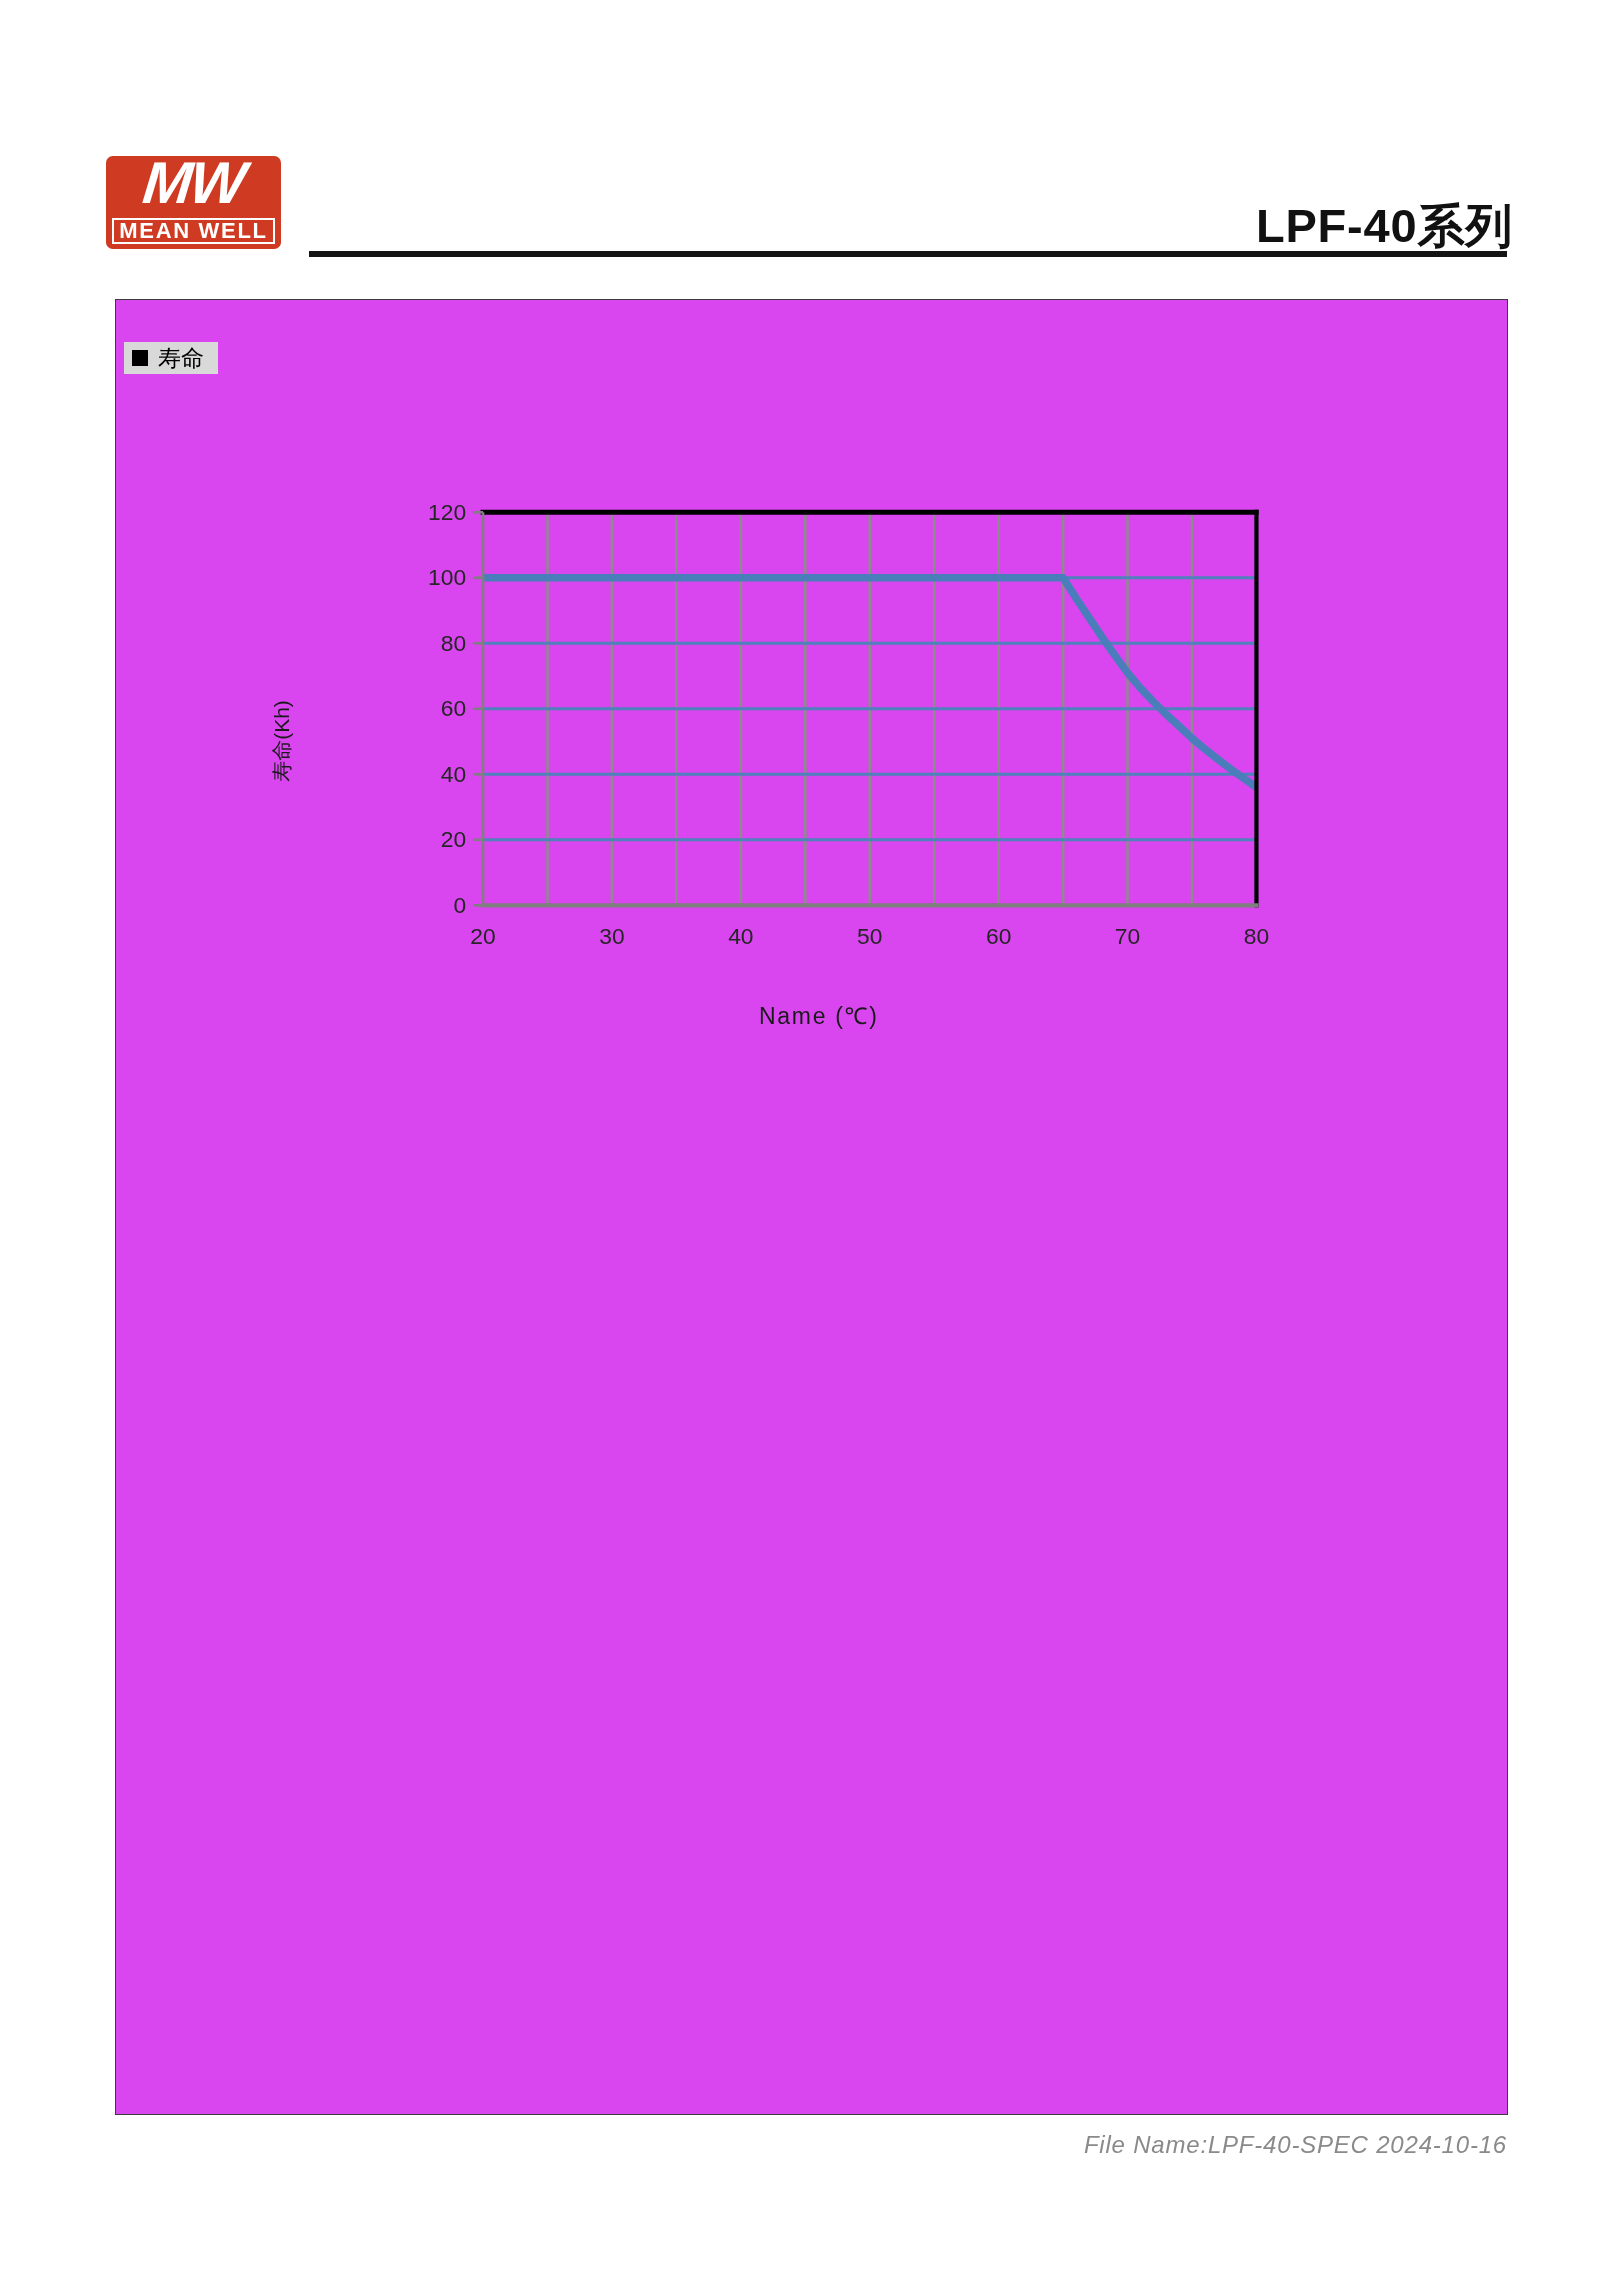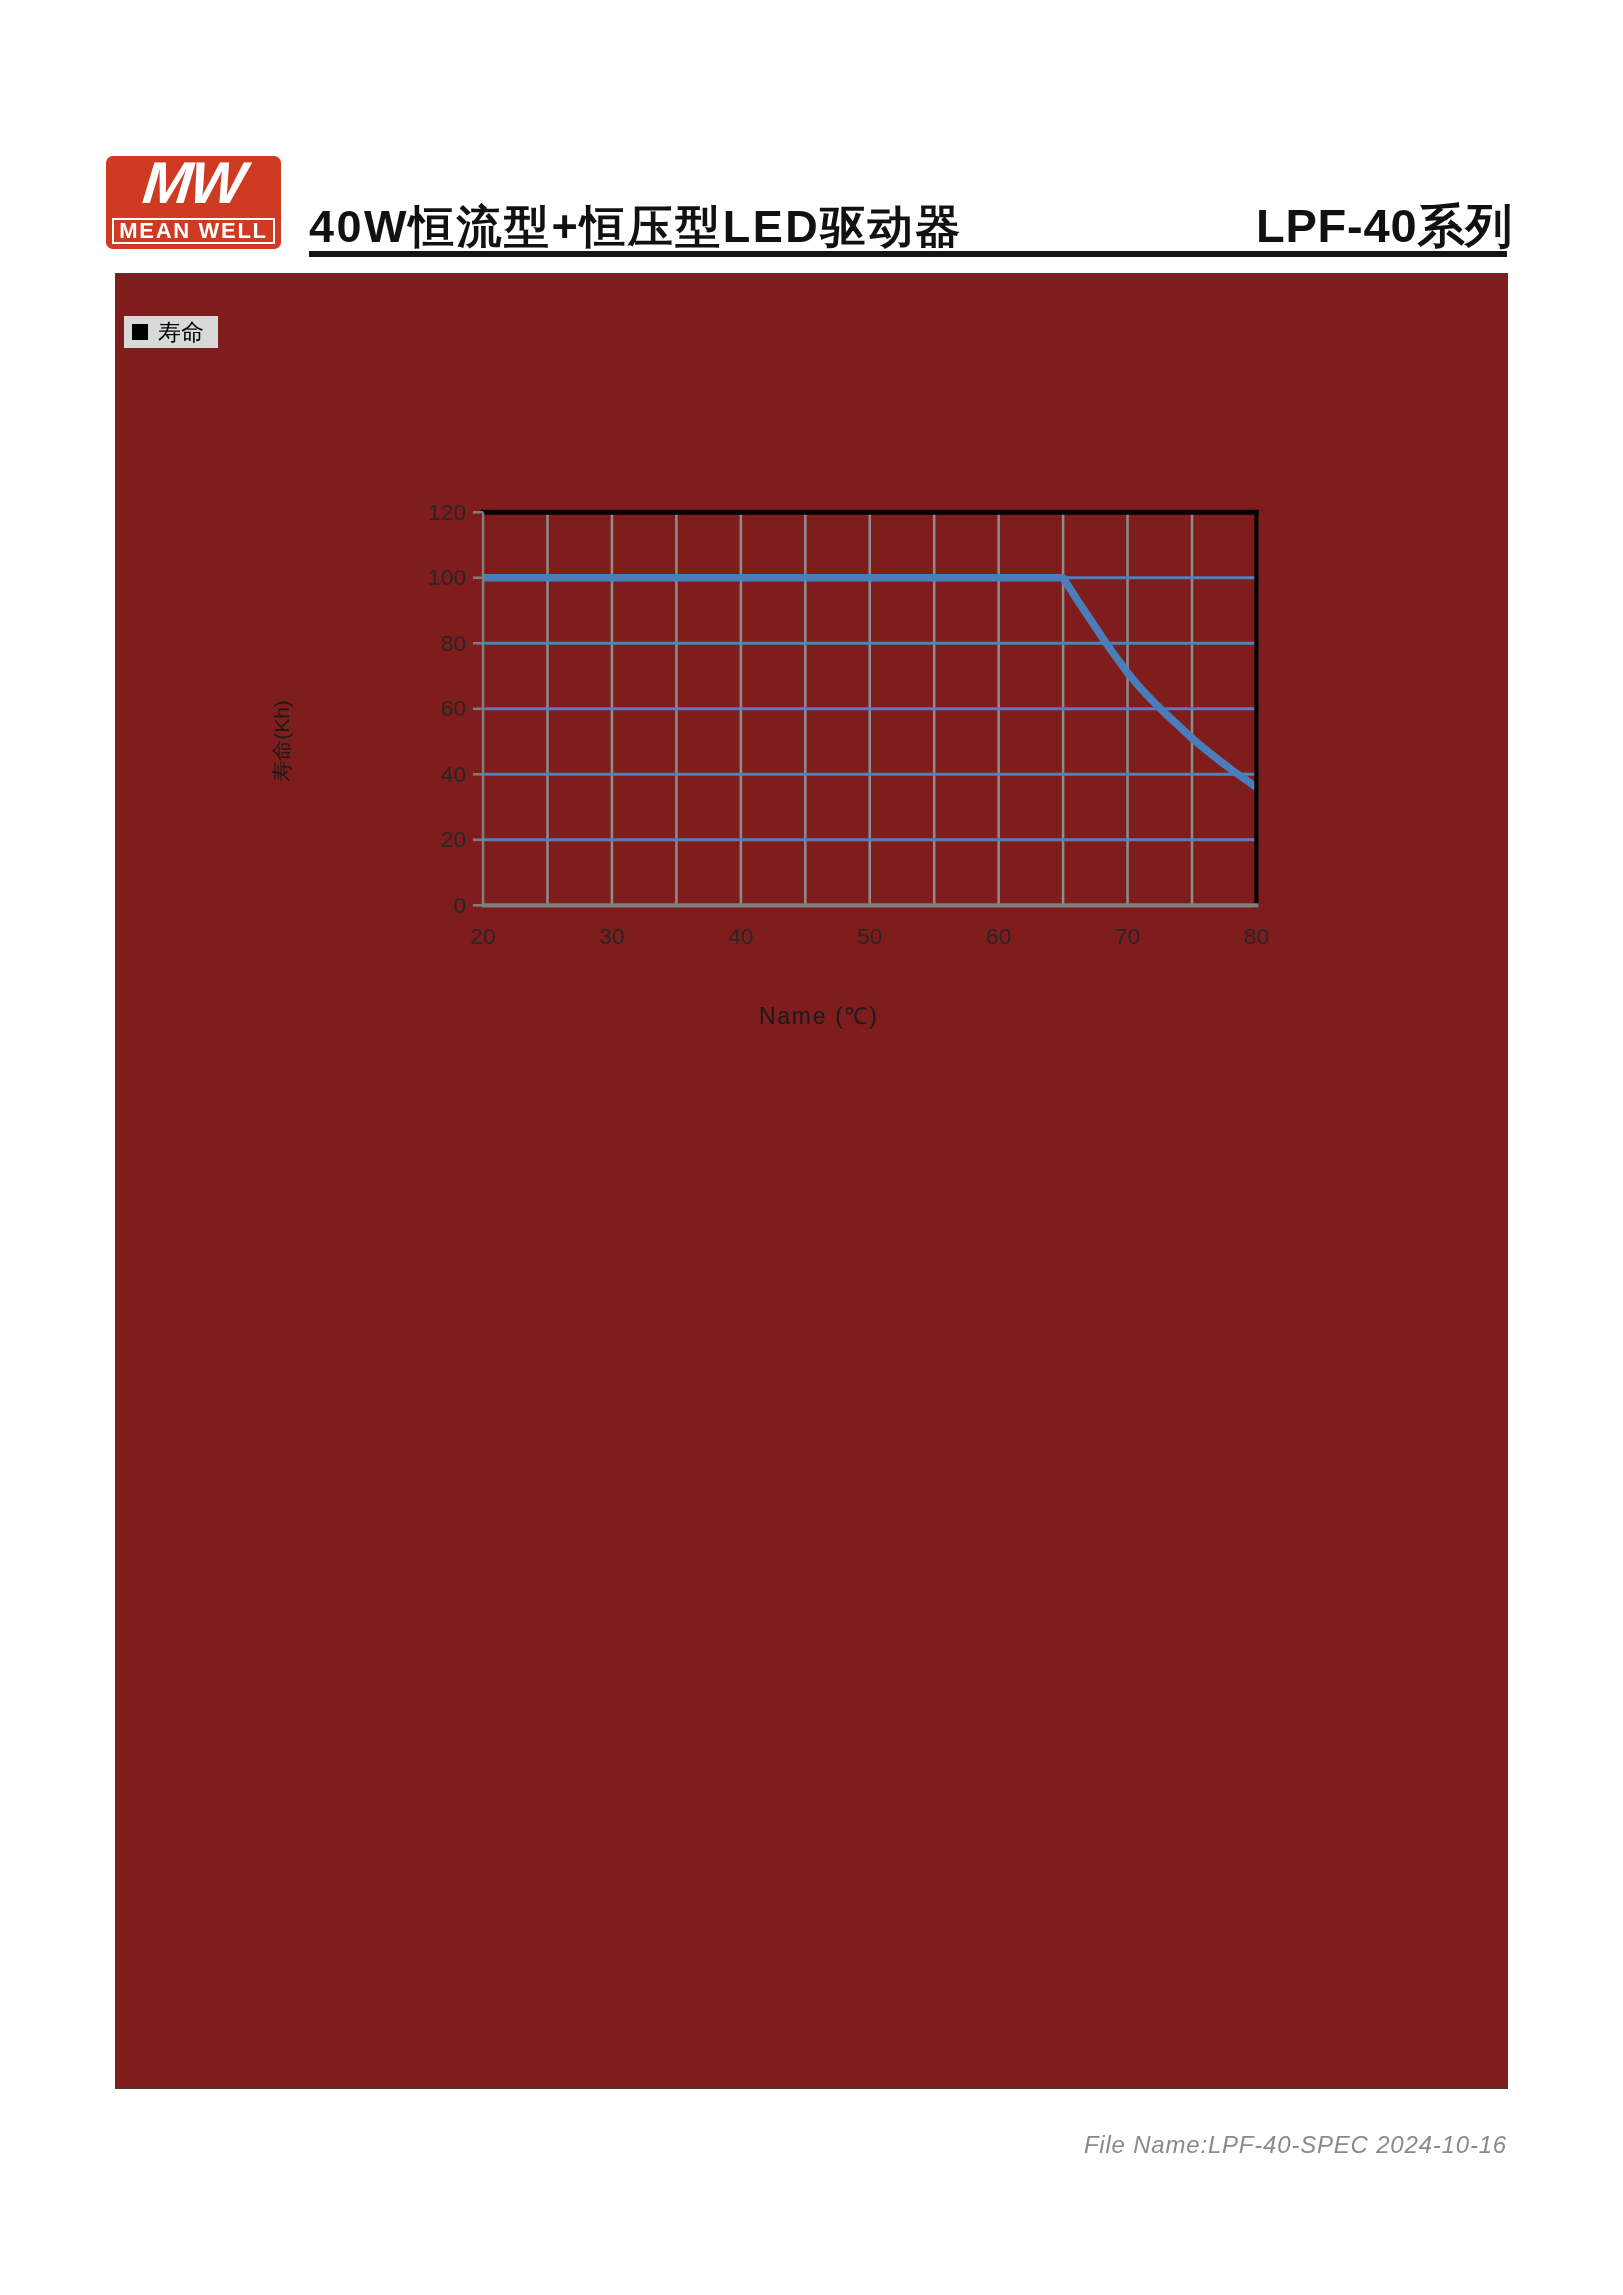--- a/index.html
+++ b/index.html
@@ -30,22 +30,22 @@
   }
   .series-title {
     position:absolute; right:110px; top:201px; font-size:47px; line-height:49px;
     font-weight:bold; letter-spacing:0.8px; color:#111111; white-space:nowrap;
   }
   .header-rule {
     position:absolute; left:309px; top:251px; width:1198px; height:6px; background:#141414;
   }
   
   .content-box {
-    position:absolute; left:115px; top:273px; width:1391px; height:1814px;
-    border:1.7px solid #3c3c3c; background:#7f1d1d;
+    position:absolute; left:115px; top:299px; width:1391px; height:1814px;
+    border:1.7px solid #3c3c3c; background:#d946ef;
   }
   .section-label {
     position:absolute; left:7.6px; top:42px; height:32px;
     background:#d9d9d9; display:flex; align-items:center; gap:10px;
     padding:0 13.5px 0 8.5px; font-size:23px; color:#000000; white-space:nowrap;
   }
   .section-label .sq {
     display:inline-block; width:16px; height:16px; background:#000000;
   }
   
@@ -68,21 +68,20 @@
 </style>
 </head>
 <body>
 
 <div class="page">
 
   <div class="logo">
     <div class="logo-mw">MW</div>
     <div class="logo-band">MEAN WELL</div>
   </div>
-  <div class="page-title">40W恒流型+恒压型LED驱动器</div>
   <div class="series-title">LPF-40系列</div>
   <div class="header-rule"></div>
 
   <div class="content-box">
     <div class="section-label">
       <span class="sq"></span>
       <span>寿命</span>
     </div>
   </div>
 

